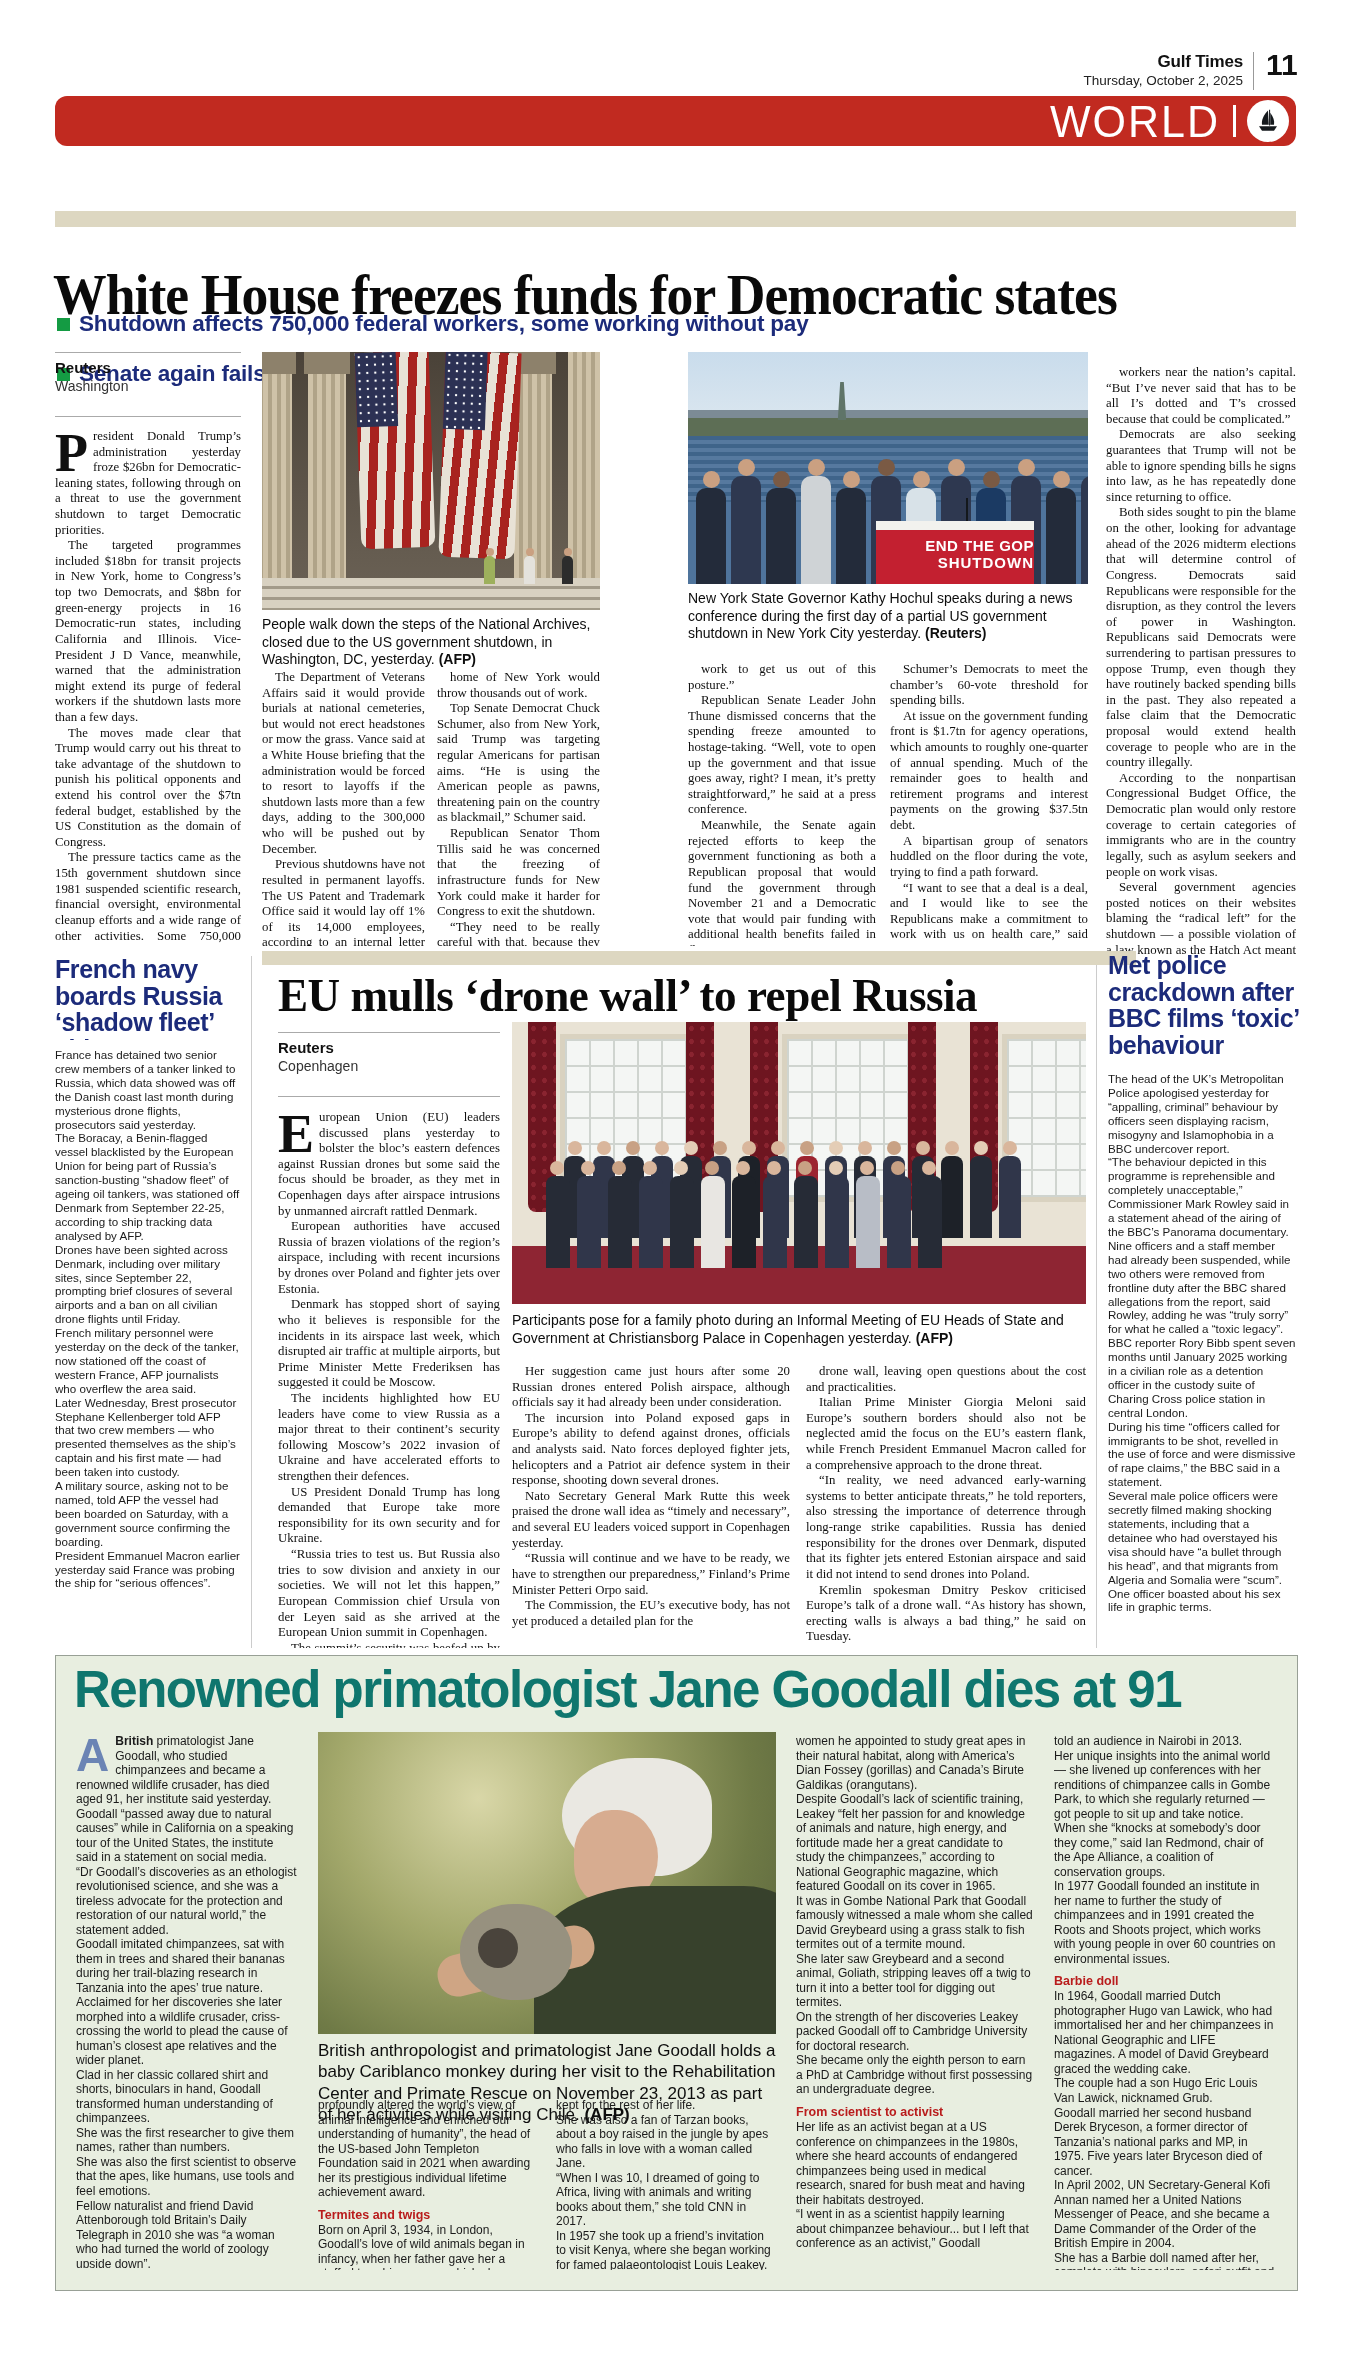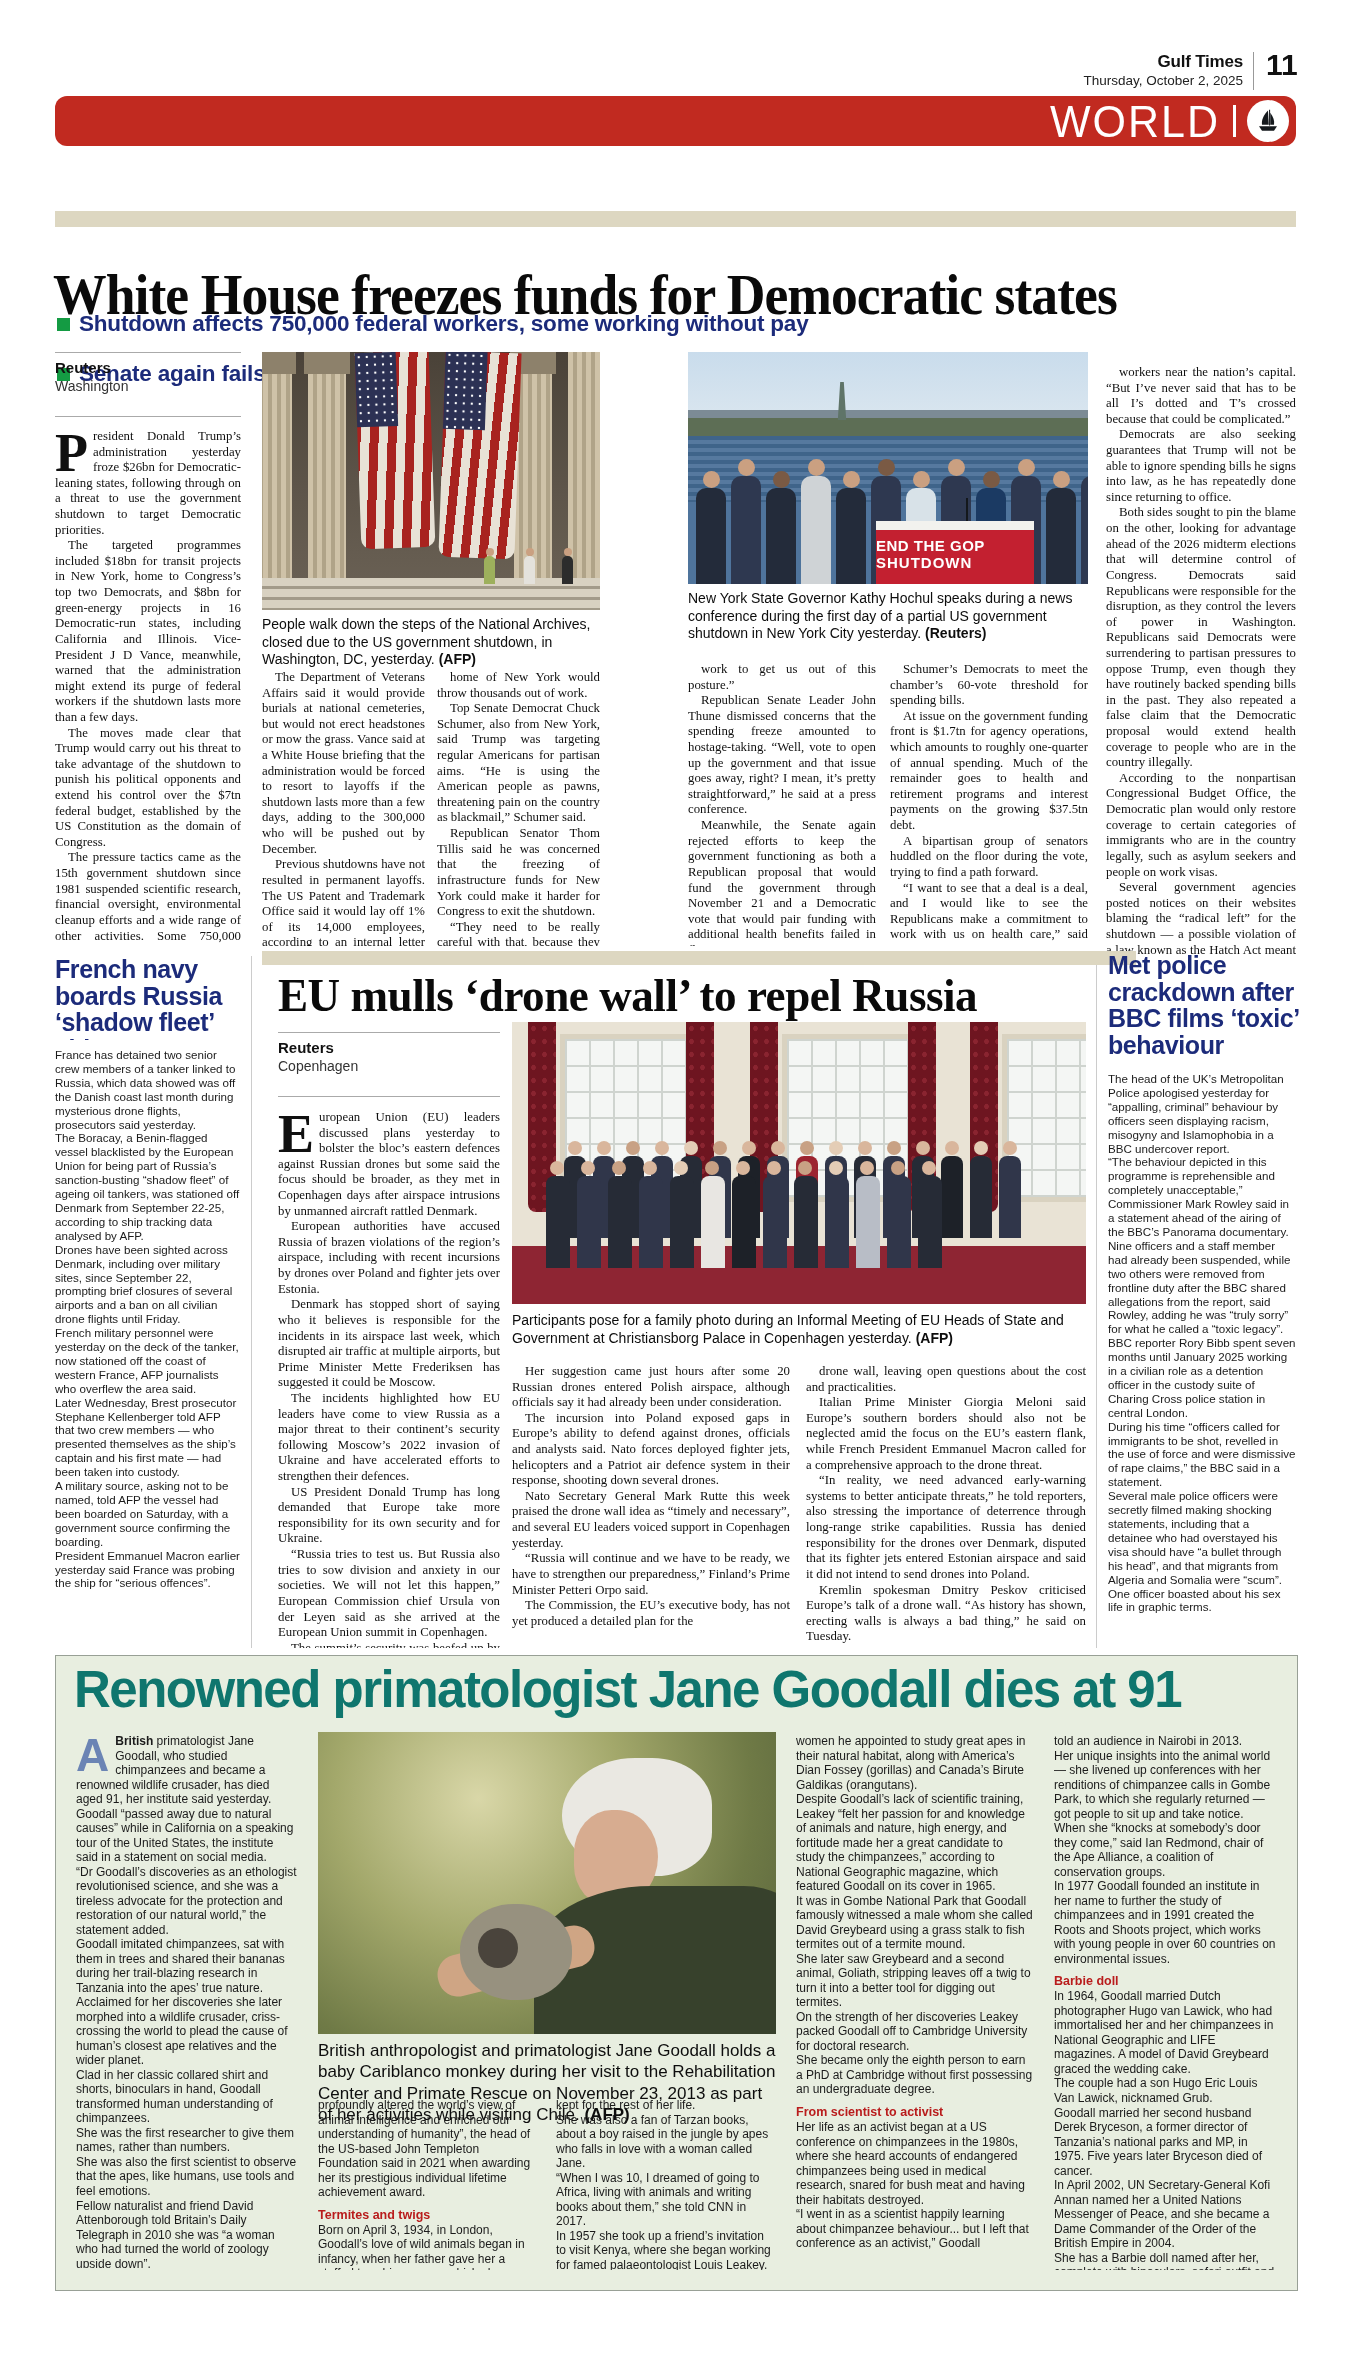--- a/index.html
+++ b/index.html
@@ -84,21 +84,21 @@
   .p2-crowd{position:absolute;left:0;right:0;bottom:0;height:118px;display:flex;
             align-items:flex-end;gap:5px;padding:0 8px;}
   .p2-fig{flex:none;width:30px;height:96px;background:#232b3a;border-radius:10px 10px 0 0;position:relative;}
   .p2-fig::before{content:"";position:absolute;top:-17px;left:7px;width:17px;height:17px;border-radius:50%;background:#caa081;}
   .p2-crowd i:nth-child(2n){height:108px;background:#2e3850;}
   .p2-crowd i:nth-child(3n)::before{background:#7a5a44;}
   .p2-crowd i:nth-child(4){background:#cfd3d6;}
   .p2-crowd i:nth-child(7){background:#d8e2e8;}
   .p2-crowd i:nth-child(9){background:#1b3a63;}
   .p2-podium{position:absolute;right:54px;bottom:0;width:158px;height:54px;background:#c32030;
-             color:#fff;font-weight:bold;text-align:left;z-index:3;}
+             color:#fff;font-weight:bold;text-align:right;z-index:3;}
   .p2-podium::before{content:"";position:absolute;top:-9px;left:0;right:0;height:9px;background:#f2f2ee;}
   .p2-podium .l1{display:block;font-size:15px;letter-spacing:.5px;margin-top:7px;}
   .p2-podium .l2{display:block;font-size:15px;letter-spacing:1px;}
   .p2-mic{position:absolute;right:120px;bottom:52px;width:2px;height:34px;background:#14181c;z-index:3;}
 
   
   .photo3{background:#e9e3d5;}
   .p3-win{position:absolute;top:12px;width:122px;height:158px;background:#f4f6f4;border:5px solid #d9d2c0;
           background-image:linear-gradient(#cfd4cf 2px,transparent 2px),linear-gradient(90deg,#cfd4cf 2px,transparent 2px);
           background-size:24px 26px;}

